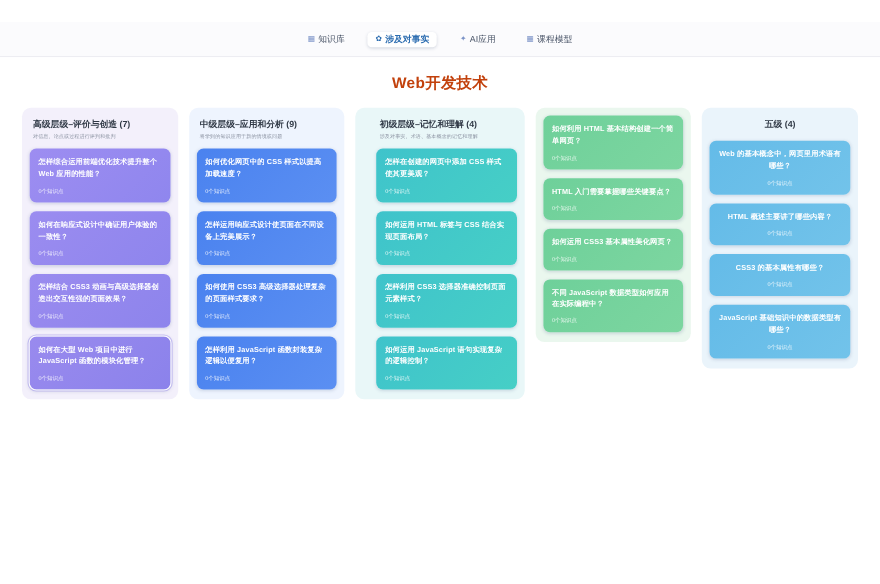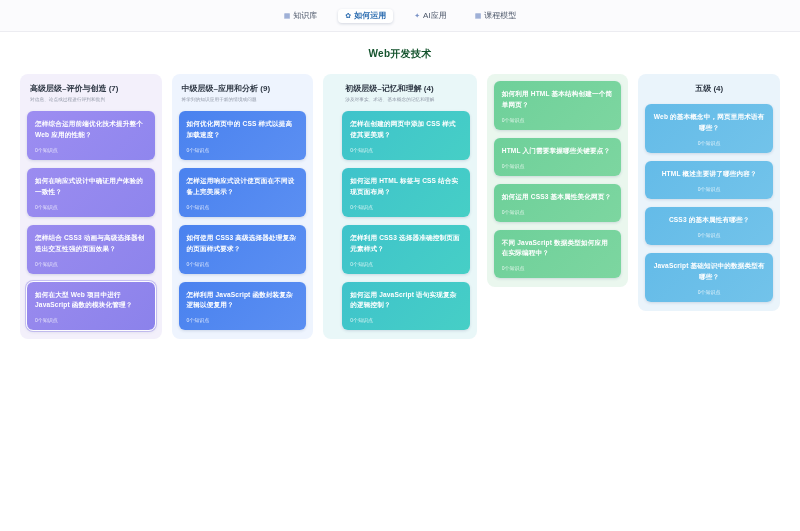--- a/index.html
+++ b/index.html
@@ -12,20 +12,21 @@
 
   
   .topbar {
     height: 32px;
     background: #fbfbfd;
     border-bottom: 1px solid #ececf1;
     display: flex;
     align-items: center;
     justify-content: center;
     gap: 14px;
+    margin-top: 20px;
   }
   .tab {
     display: flex;
     align-items: center;
     gap: 3px;
     font-size: 8px;
     color: #4a5568;
     padding: 3px 7px;
     border-radius: 4px;
     line-height: 1;
@@ -45,23 +46,23 @@
   .tab.active .ic { color: #2b6cb0; }
 
   
   .board-wrap {
     height: 507px;
     background: #ffffff;
     padding: 0;
   }
   .page-title {
     text-align: center;
-    font-size: 10px;
-    font-weight: bold;
-    color: #14532d;
+    font-size: 14px;
+    font-weight: bold;
+    color: #c2410c;
     padding: 15px 0 13px;
     letter-spacing: .3px;
   }
   .columns {
     display: flex;
     gap: 10px;
     padding: 0 20px;
     align-items: flex-start;
   }
   .column {
@@ -111,21 +112,21 @@
 </head>
 <body>
 
 <div class="topbar" id="topbar">
     <div class="tab">
       <span class="ic">▦</span>
       <span>知识库</span>
     </div>
     <div class="tab active">
       <span class="ic">✿</span>
-      <span>如何运用</span>
+      <span>涉及对事实</span>
     </div>
     <div class="tab">
       <span class="ic">✦</span>
       <span>AI应用</span>
     </div>
     <div class="tab">
       <span class="ic">▦</span>
       <span>课程模型</span>
     </div>
   </div>

